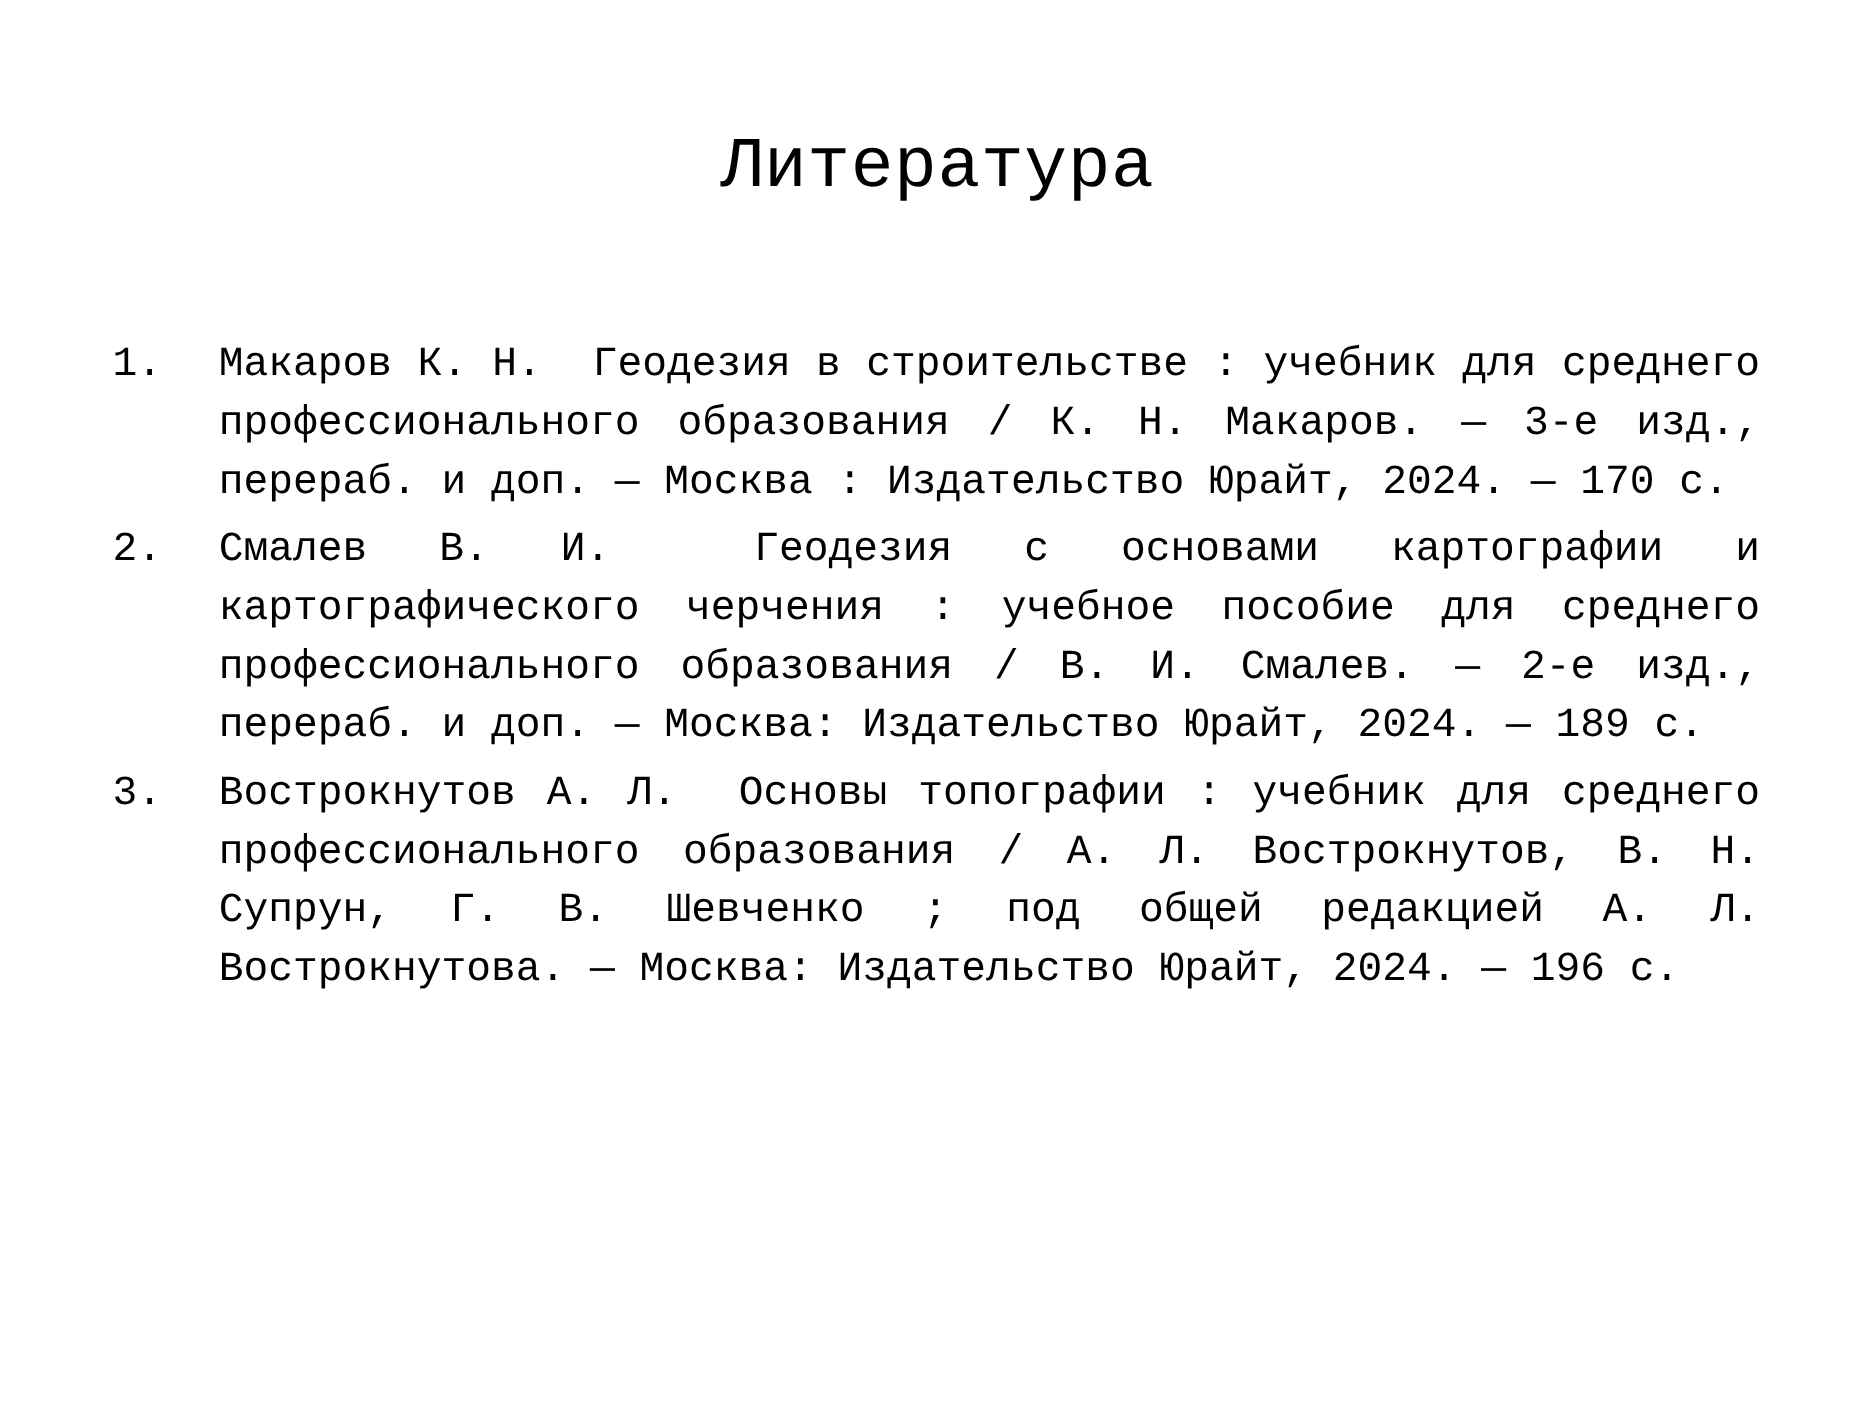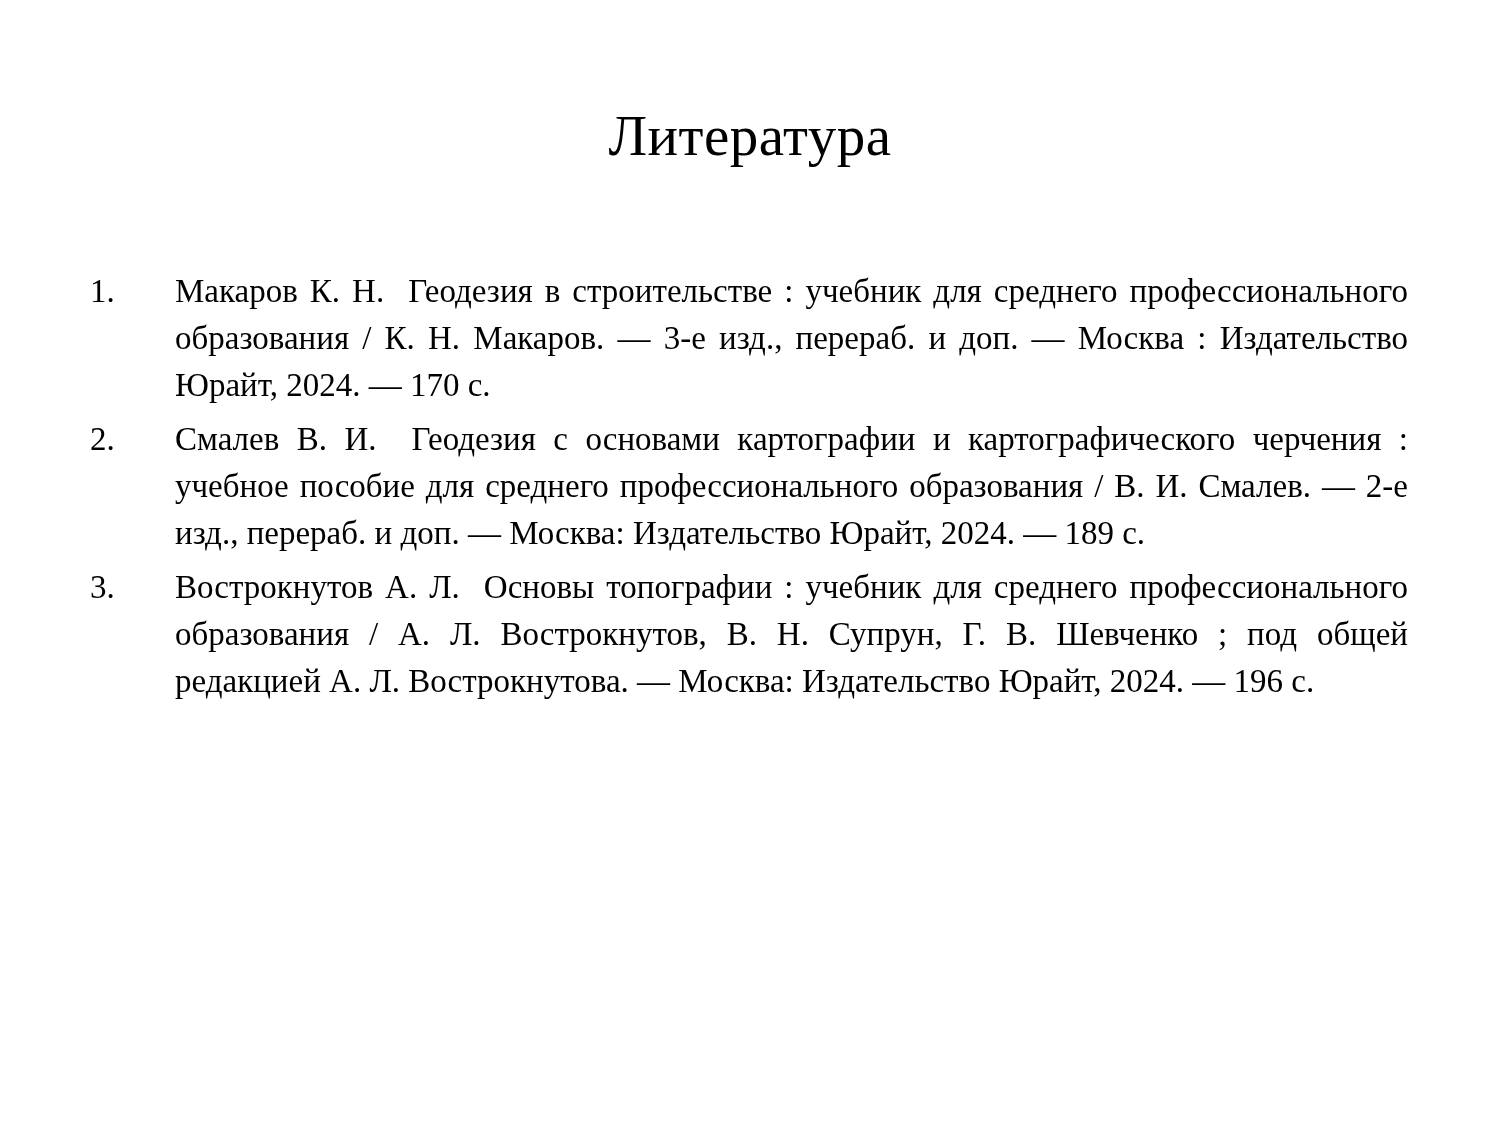--- a/index.html
+++ b/index.html
@@ -5,21 +5,21 @@
   html, body {
     margin: 0;
     padding: 0;
     background: #ffffff;
   }
   .page {
     position: relative;
     width: 1500px;
     height: 1125px;
     background: #ffffff;
-    font-family: Liberation Serif, serif;
+    font-family: Liberation Mono, monospace;
     color: #000000;
     overflow: hidden;
     box-sizing: border-box;
   }
   .page-title {
     margin: 0;
     padding-top: 103px;
     text-align: center;
     font-size: 57px;
     font-weight: 400;

